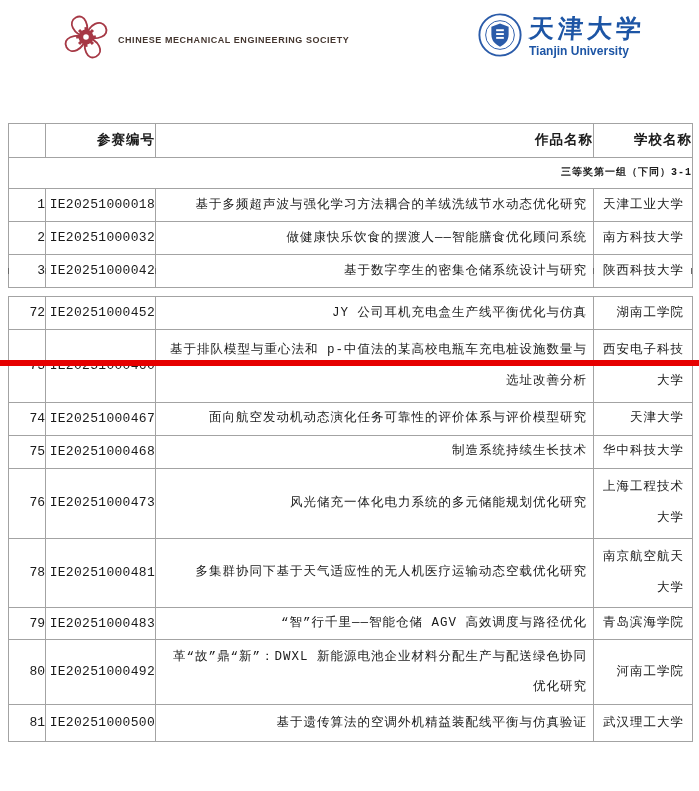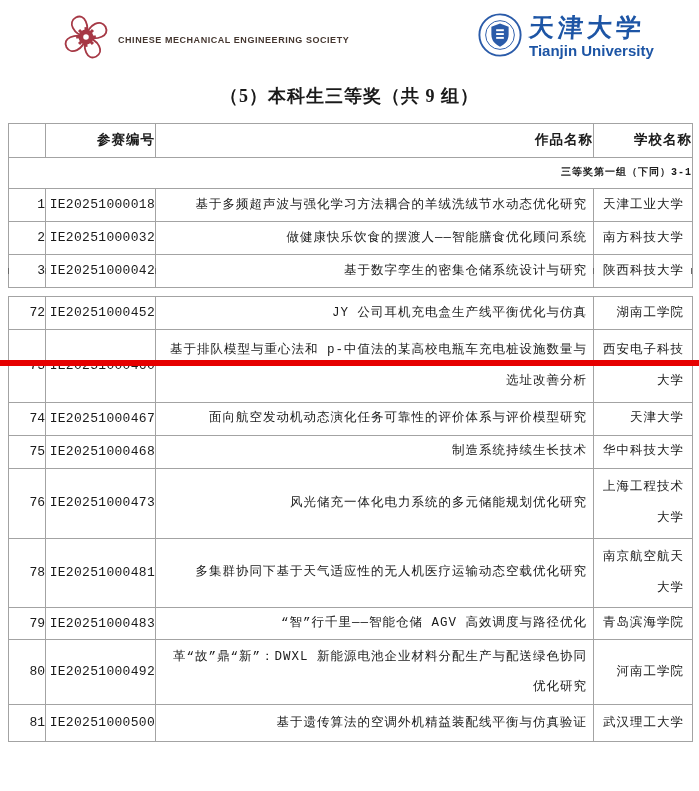--- a/index.html
+++ b/index.html
@@ -11,21 +11,21 @@
   }
 
   
   .logo-cmes { position:absolute; left:60px; top:11px; display:flex; align-items:center; }
   .cmes-text { margin-left:6px; color:#44362f; font-family:"Liberation Sans","DejaVu Sans",sans-serif; }
   .cmes-cn { font-size:27px; font-weight:900; letter-spacing:1px; line-height:1.1; white-space:nowrap; }
   .cmes-en { font-size:9px; font-weight:700; letter-spacing:0.55px; white-space:nowrap; margin-top:1px; }
   .logo-tju { position:absolute; left:477px; top:12px; display:flex; align-items:center; }
   .tju-text { margin-left:6px; color:#1d55a5; }
   .tju-cn { font-size:25px; font-weight:700; letter-spacing:4px; line-height:1.05; white-space:nowrap; transform:skewX(-4deg); }
-  .tju-en { font-family:"Liberation Sans","DejaVu Sans",sans-serif; font-size:15px; font-weight:700; white-space:nowrap; margin-top:1px; }
+  .tju-en { font-family:"Liberation Sans","DejaVu Sans",sans-serif; font-size:12px; font-weight:700; white-space:nowrap; margin-top:1px; }
 
   
   .page-title {
     position:absolute; top:84px; left:0; width:100%; text-align:center;
     font-size:18px; font-weight:700; letter-spacing:1px;
   }
 
   
   table.awards { position:absolute; left:8px; width:684px; border-collapse:collapse; table-layout:fixed; }
   #table-1 { top:123px; }
@@ -90,21 +90,20 @@
         <rect x="20" y="22" width="8" height="2" fill="#ffffff"></rect>
         <rect x="20" y="26" width="8" height="2" fill="#ffffff"></rect>
       </svg>
     </span>
     <span class="tju-text">
       <div class="tju-cn">天津大学</div>
       <div class="tju-en">Tianjin University</div>
     </span>
   </div>
 
-  <div class="page-title">（5）本科生三等奖（共 9 组）</div>
 
   <table class="awards" id="table-1">
     <colgroup>
         <col style="width:37px">
         <col style="width:110px">
         <col style="width:438px">
         <col style="width:99px">
       </colgroup>
     <thead>
       <tr>

